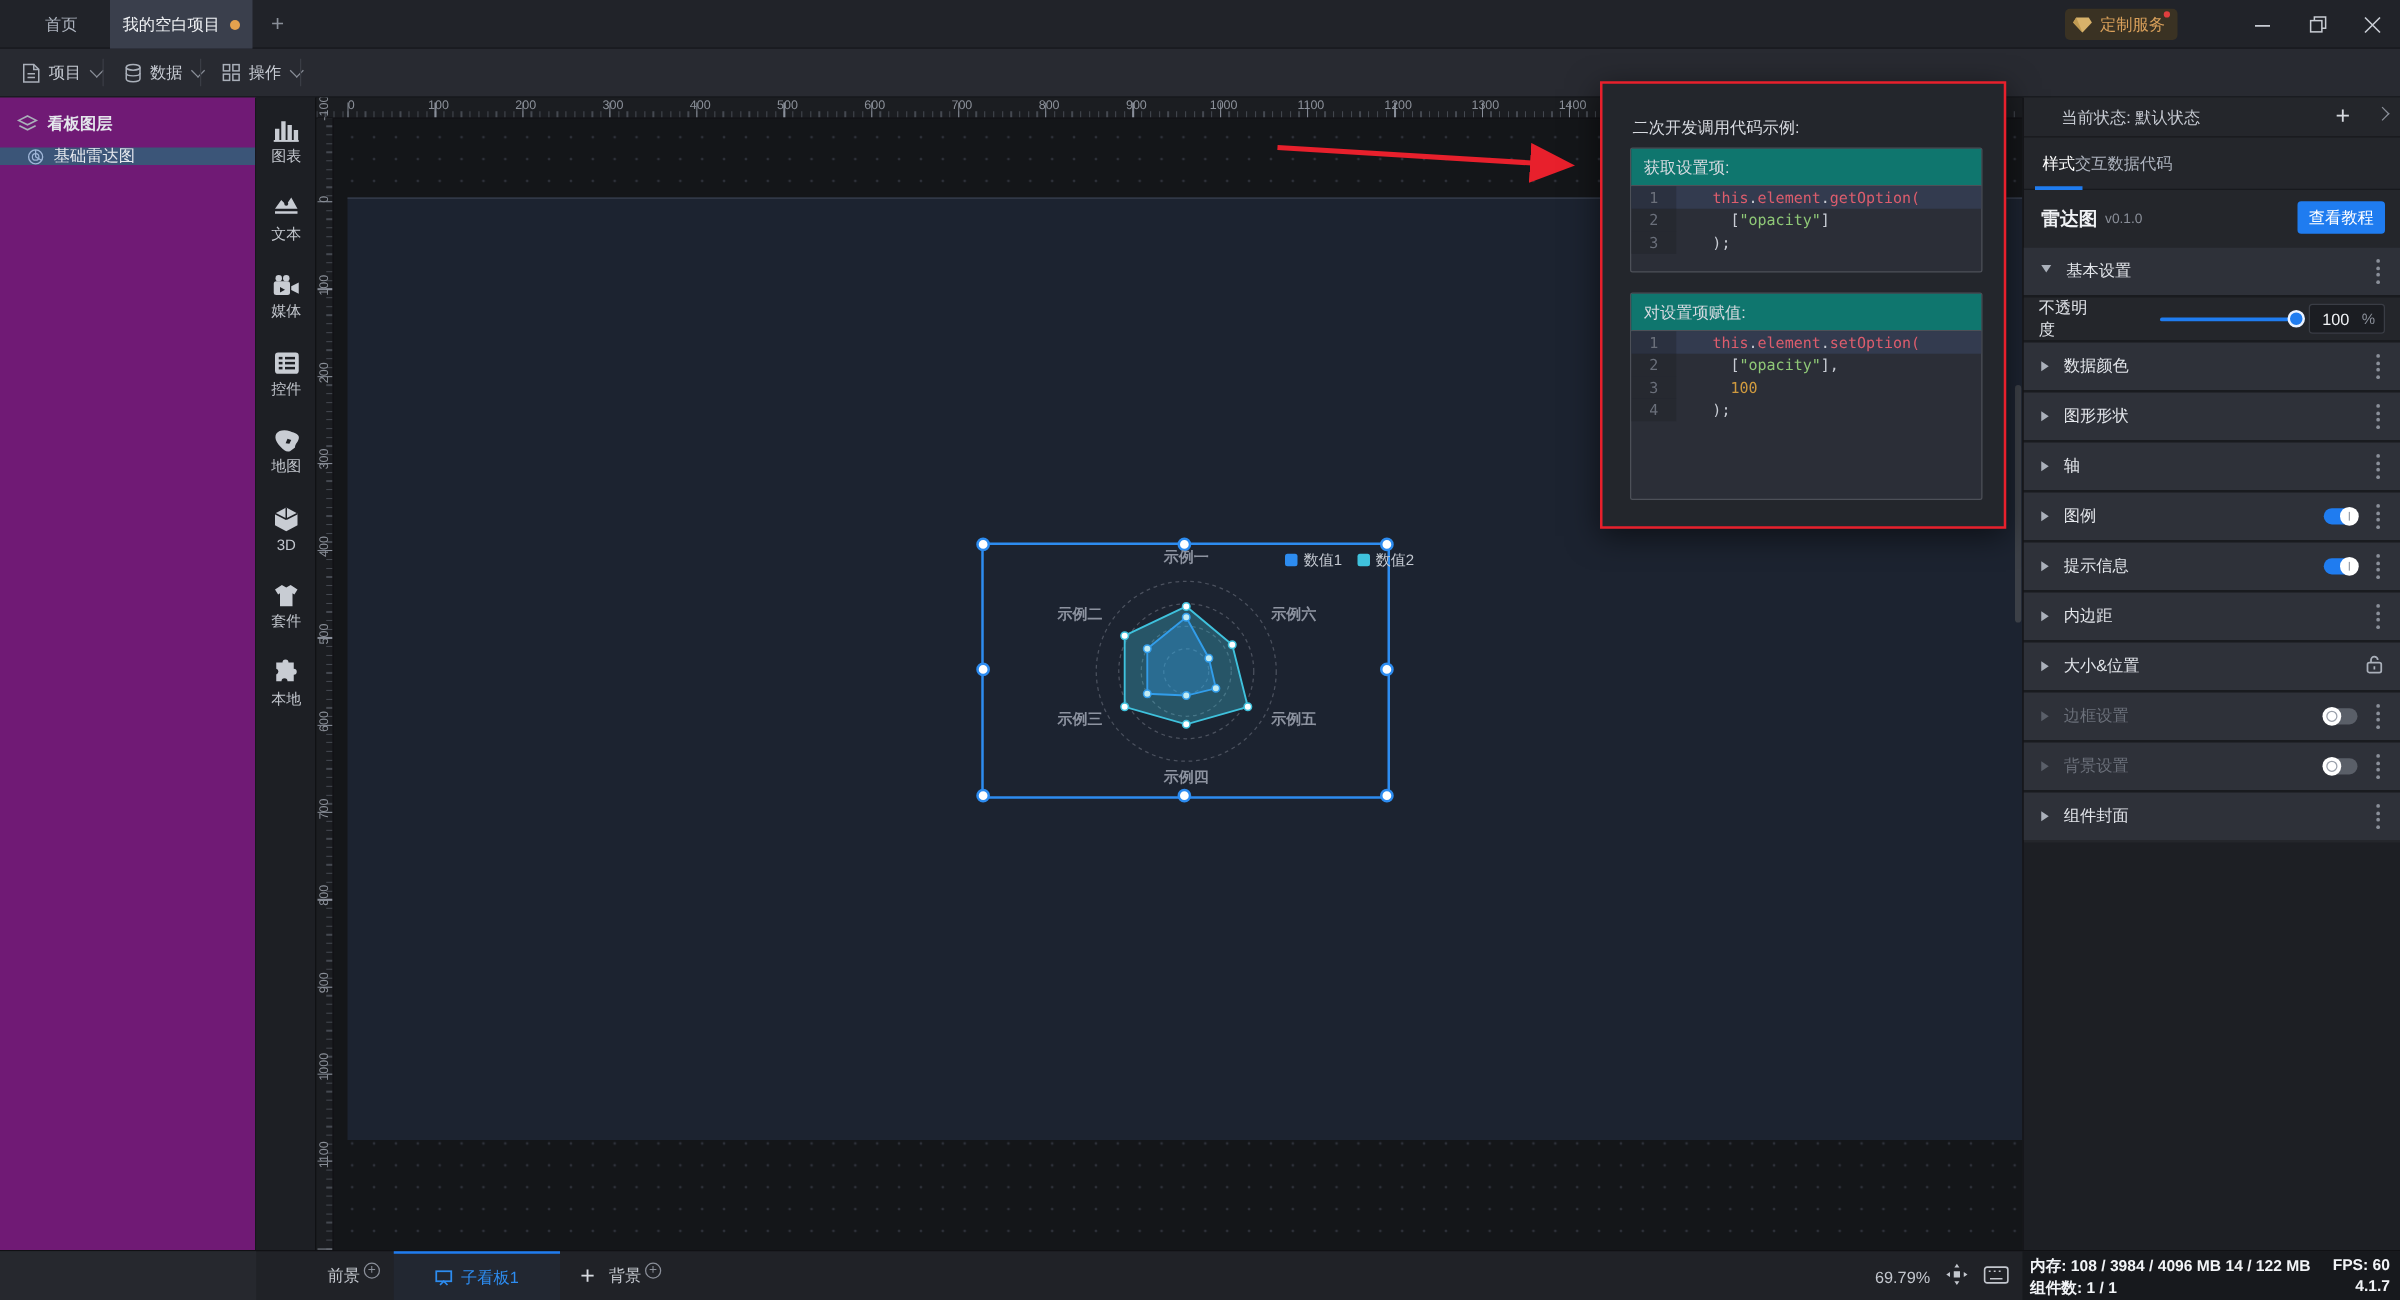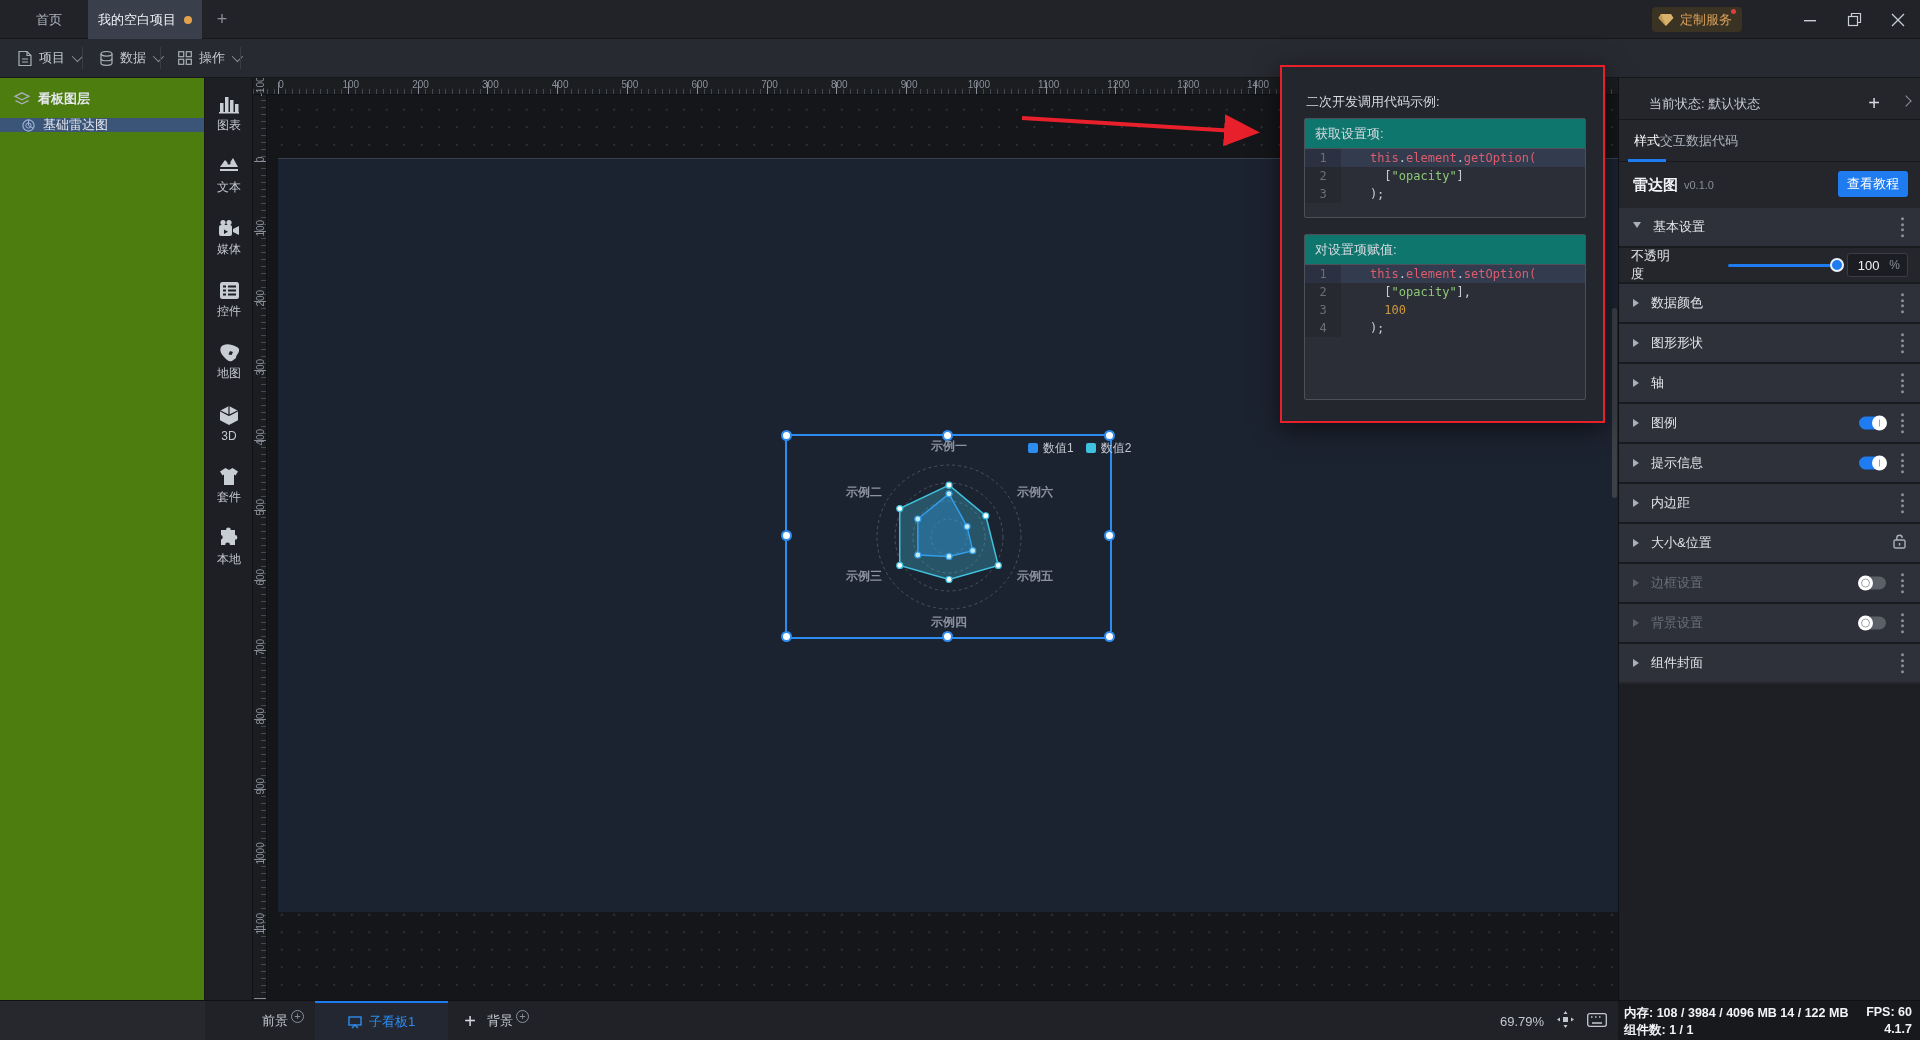--- a/index.html
+++ b/index.html
@@ -22,21 +22,21 @@
   
   #menubar { position:absolute; left:0; top:39px; width:1920px; height:39px; background:#282a31; border-bottom:1px solid #16181c; }
   .menu-item { position:absolute; top:0; height:38px; display:flex; align-items:center; gap:7px; color:#c6cad2; padding:0 10px; }
   .menu-divider { position:absolute; top:8px; width:1px; height:22px; background:#3a3d45; }
   .chev { width:8px; height:8px; border-right:1.5px solid #8a8f99; border-bottom:1.5px solid #8a8f99; transform:rotate(45deg) translateY(-2px); }
   #btn-publish { position:absolute; left:1722px; top:45px; width:68px; height:27px; background:#1f7cf0; border-radius:3px; color:#fff; display:flex; align-items:center; justify-content:center; gap:6px; }
   #btn-preview { position:absolute; left:1798px; top:45px; width:80px; height:27px; border:1px solid #454a55; border-radius:3px; color:#c9cdd4; display:flex; align-items:center; justify-content:center; gap:6px; }
   #search-btn { position:absolute; left:1688px; top:48px; width:22px; height:22px; }
 
   
-  #layers { position:absolute; left:0; top:78px; width:205px; height:922px; background:#4d7c0f; border-right:1px solid #16181c;text-align:center; }
+  #layers { position:absolute; left:0; top:78px; width:205px; height:922px; background:#701a75; border-right:1px solid #16181c;text-align:center; }
   #layers-header { display:flex; align-items:center; gap:8px; padding:12px 0 10px 14px; color:#e4e7ec; font-weight:bold; }
   .layer-row { height:14px; display:flex; align-items:center; gap:8px; padding-left:22px; color:#e6e9ee; }
   .layer-row.selected { background:#3b5578; }
 
   
   #palette { position:absolute; left:205px; top:78px; width:48px; height:922px; background:#1d1f24; border-right:1px solid #101114; }
   .pal-item { width:48px; height:52px; margin-top:10px; display:flex; flex-direction:column; align-items:center; justify-content:center; gap:3px; color:#c3c7ce; font-size:12px; }
   .pal-item svg { display:block; }
 
   
@@ -72,21 +72,21 @@
   .code-block { position:absolute; left:22px; width:282px; border:1px solid #4d5058; border-radius:2px; background:#2b2e37; }
   .code-block .cb-header { height:30px; line-height:29px; padding-left:10px; color:#d7dae0; background:#0f766e; border-bottom:1px solid #4d5058; }
   .code-lines { position:relative; font-family:"DejaVu Sans Mono", monospace; font-size:12px; }
   .code-line { display:flex; height:18px; line-height:18px; white-space:pre; }
   .code-line.hl { background:#333b4f; }
   .ln { width:36px; text-align:center; color:#6a6f7a; flex:0 0 36px; background:rgba(30,32,38,.35); }
   .tok-kw { color:#dd5d6d; } .tok-str { color:#8fc877; } .tok-num { color:#cf9a3f; } .tok-pln { color:#c8ccd4; }
 
   
   #inspector { position:absolute; left:1618px; top:78px; width:302px; height:922px; background:#24262b; border-left:1px solid #101114; }
-  #state-row { height:32px; display:flex; align-items:center; padding:0 12px 0 30px; color:#c6cad2; border-bottom:1px solid #17191d; position:relative; margin-top:10px;}
+  #state-row { height:32px; display:flex; align-items:center; padding:0 12px 0 30px; color:#c6cad2; border-bottom:1px solid #17191d; position:relative; margin-top:0;}
   #state-plus { position:absolute; right:40px; top:4px; font-size:20px; color:#d7dae0; }
   #state-next { position:absolute; right:10px; top:9px; width:8px; height:8px; border-right:1.5px solid #8a8f99; border-top:1.5px solid #8a8f99; transform:rotate(45deg); }
   #insp-tabs { height:42px; display:flex; align-items:center; padding-left:15px; border-bottom:1px solid #17191d; }
   .insp-tab { color:#aeb4bf; position:relative; height:42px; line-height:42px; }
   .insp-tab.active { color:#fff; }
   .insp-tab.active::after { content:""; position:absolute; left:-6px; right:-6px; bottom:0; height:3px; background:#1f7cf0; }
   #comp-row { height:46px; display:flex; align-items:center; padding:0 12px 0 14px; position:relative; }
   #comp-name { color:#f0f2f5; font-weight:bold; font-size:15px; }
   #comp-ver { color:#8a8f99; font-size:11px; margin-left:6px;text-align:center; }
   #btn-tutorial { position:absolute; right:12px; top:9px; height:26px; padding:0 9px; background:#1f7cf0; border-radius:3px; color:#fff; line-height:26px; }

